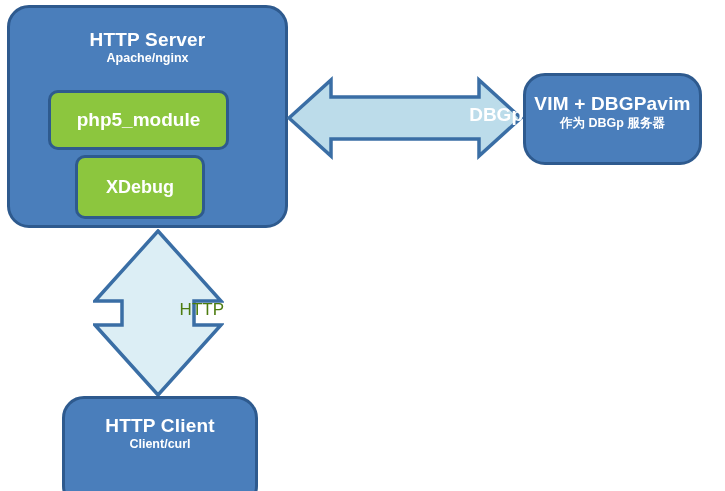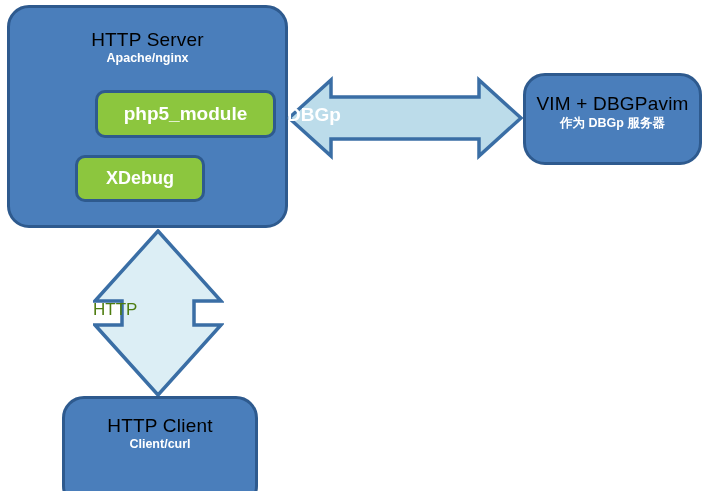--- a/index.html
+++ b/index.html
@@ -37,42 +37,42 @@
     justify-content: center;
   }
 
   #server-box {
     left: 7px;  top: 5px;
     width: 281px; height: 223px;
     padding-top: 22px;
   }
   #php-box {
     left: 48px; top: 90px;
-    width: 181px; height: 48px; margin-left: 47px;
+    width: 181px; height: 60px;
   }
   #xdebug-box {
     left: 75px; top: 155px;
-    width: 130px; height: 47px;
+    width: 130px; height: 64px;
   }
   #vim-box {
     left: 523px; top: 73px;
     width: 179px; height: 92px;
     padding-top: 18px;
   }
   #client-box {
     left: 62px; top: 396px;
     width: 196px; height: 112px;
     padding-top: 17px;
   }
 
   .title {
     font-size: 19px;
-    font-weight: normal;
+    font-weight: bold;
     line-height: 1.1;
-    color: #000000;
+    color: #ffffff;
     letter-spacing: 0.2px;
     white-space: nowrap;
   }
   .subtitle {
     font-size: 12.5px;
     font-weight: bold;
     color: #ffffff;
     white-space: nowrap;
   }
   .greenlabel {
@@ -84,21 +84,21 @@
   .greenlabel.small { font-size: 18px; }
 
   
   .arrow-wrap {
     position: absolute;
   }
   .arrow-wrap svg { display: block; }
   .arrow-label {
     position: absolute;
     width: 100%;
-    text-align: left;
+    text-align: right;
     white-space: nowrap;
   }
   #dbgp-label {
     top: 28px;
     font-size: 19px;
     font-weight: bold;
     color: #ffffff;
   }
   #http-label {
     top: 71px;

